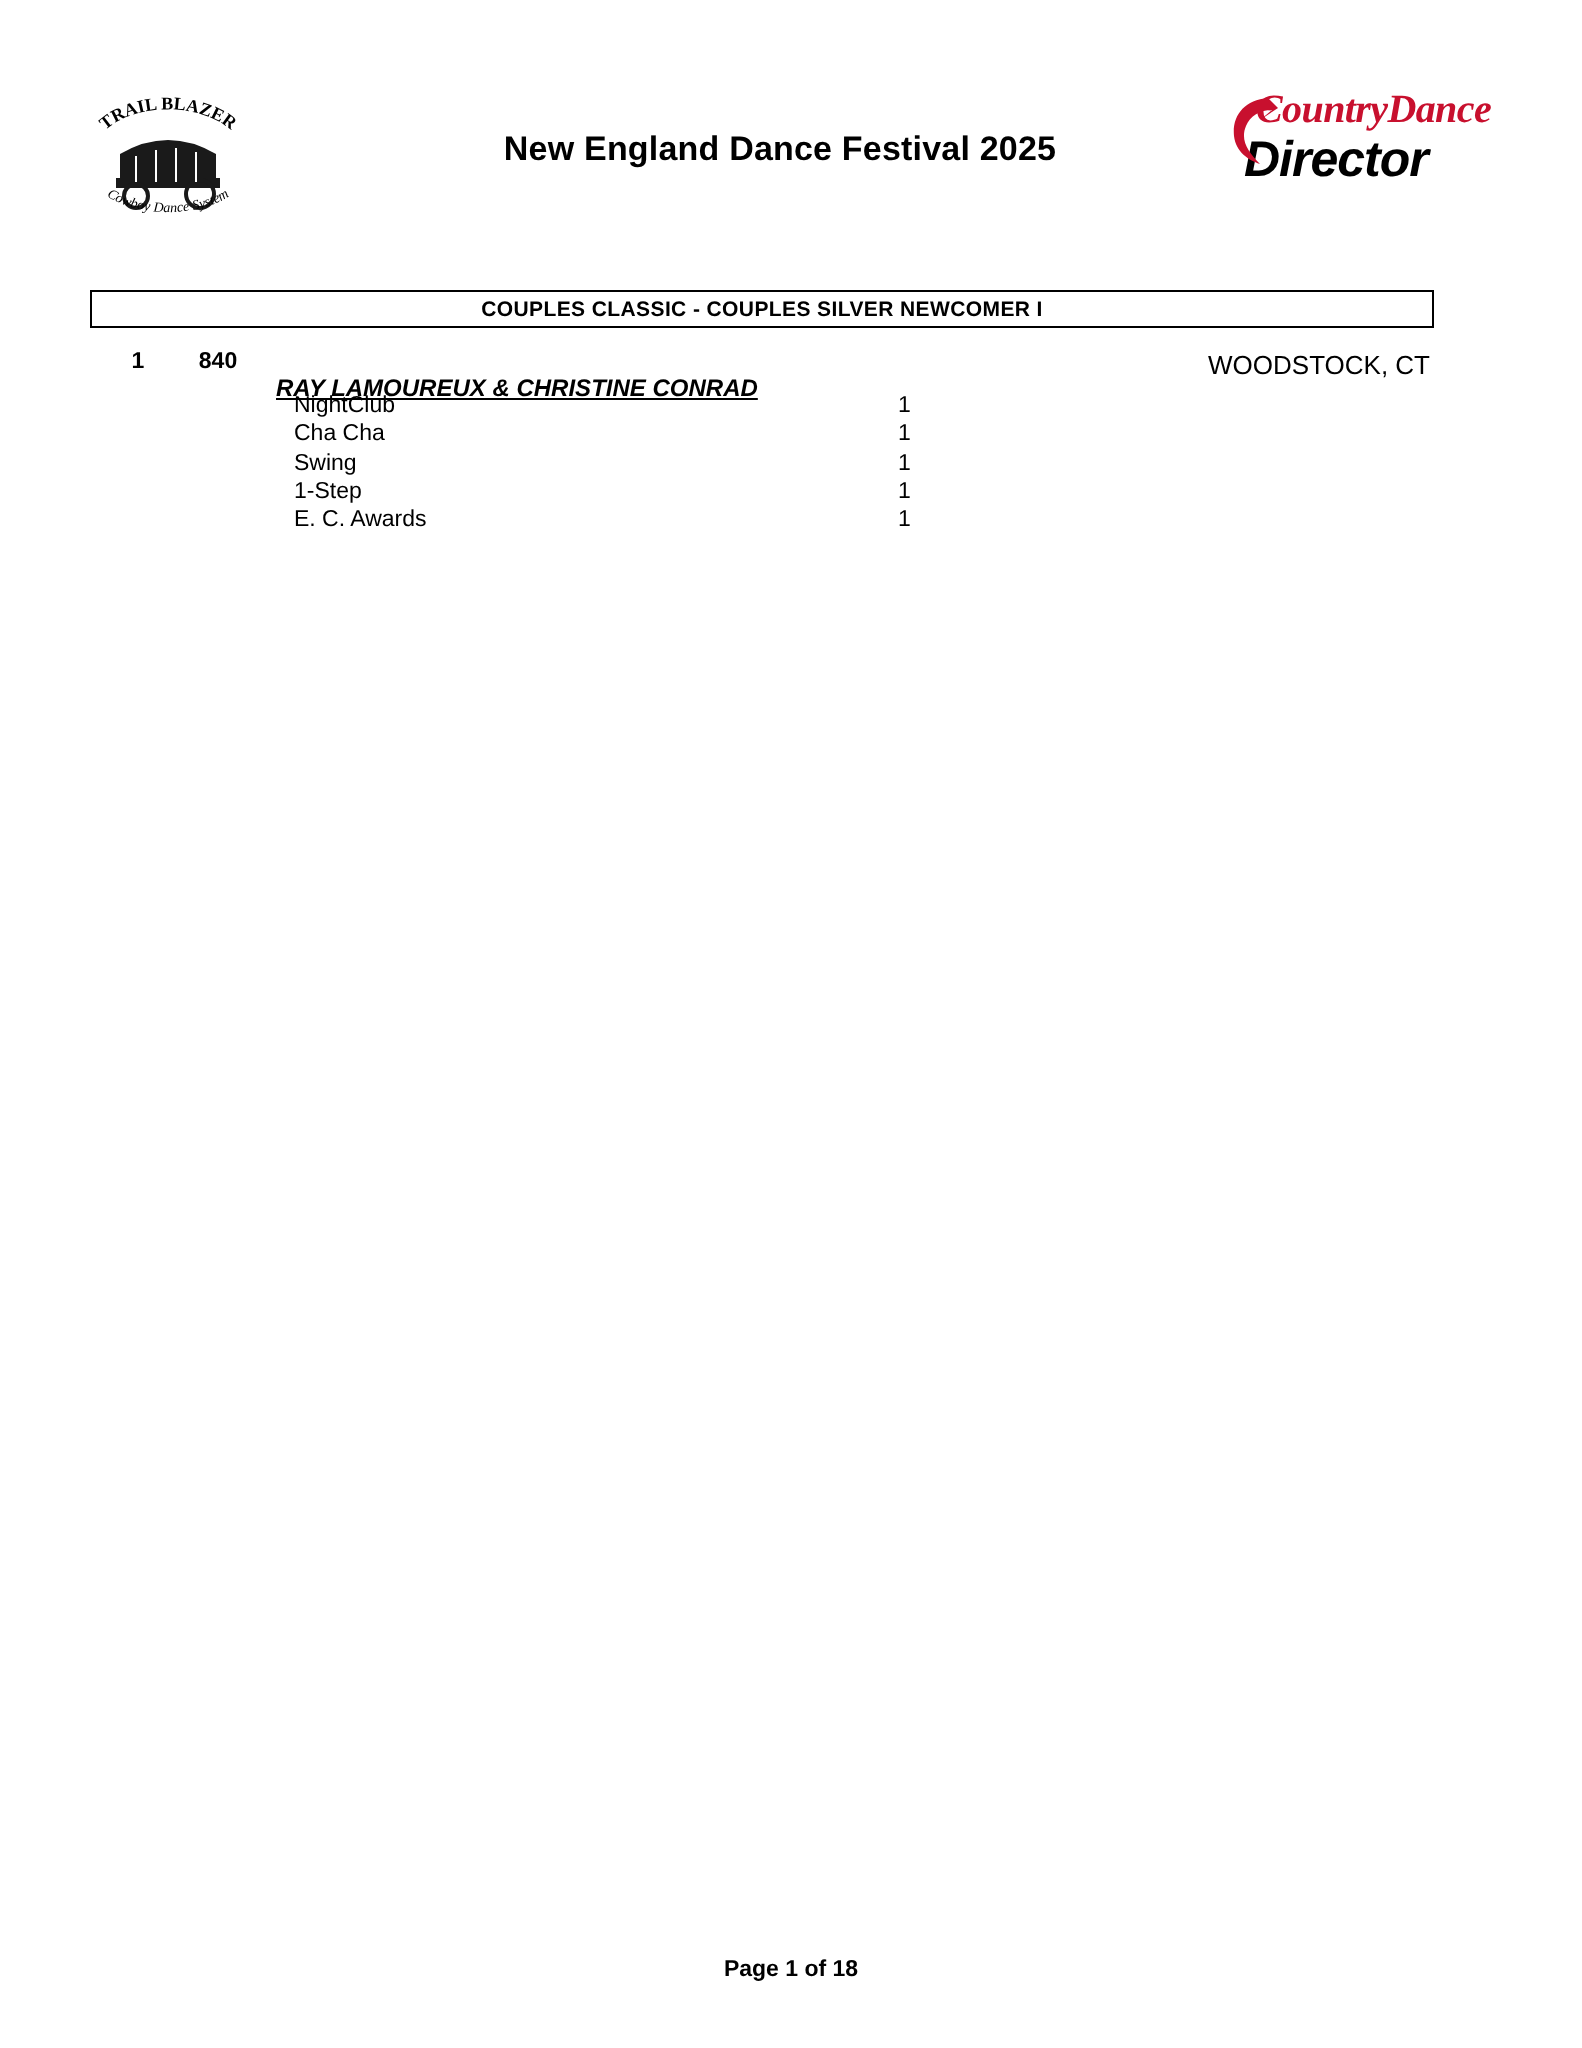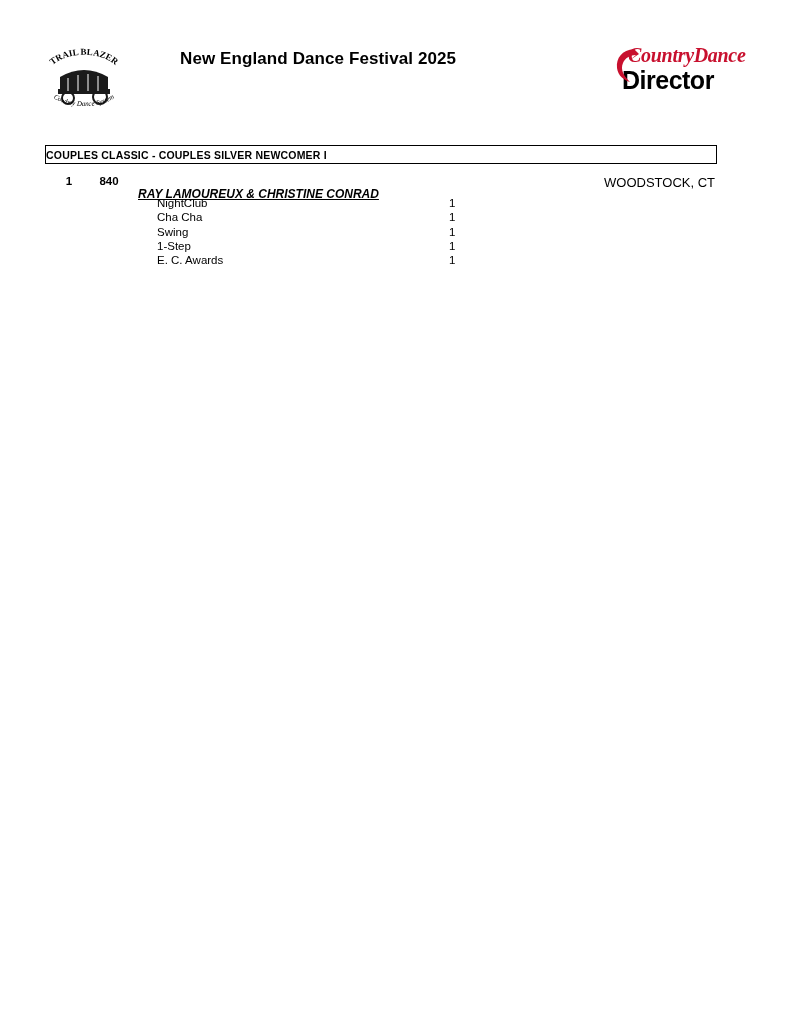--- a/index.html
+++ b/index.html
@@ -37,23 +37,23 @@
     left: 40px;
     top: 15px;
     width: 88px;
     height: 68px;
   }
   .logo-left svg { display: block; }
 
   .title-block {
     position: absolute;
     left: 180px;
-    top: 18px;
+    top: 34px;
     width: 420px;
-    text-align: left;
+    text-align: center;
   }
   .doc-title {
     font-size: 17px;
     font-weight: bold;
     letter-spacing: 0.1px;
     line-height: 22px;
   }
   .doc-subtitle {
     font-size: 23px;
     font-weight: bold;
@@ -76,20 +76,21 @@
     font-weight: bold;
     color: #c8102e;
     letter-spacing: -0.3px;
     white-space: nowrap;
     padding-left: 22px;
     line-height: 22px;
   }
   .cd-line2 {
     font-size: 25px;
     font-weight: bold;
+    font-style: italic;
     letter-spacing: -0.5px;
     line-height: 28px;
     padding-left: 16px;
     color: #000;
   }
   .cd-swoosh {
     position: absolute;
     left: 4px;
     top: 2px;
     width: 30px;
@@ -100,20 +101,21 @@
   .division-bar {
     position: absolute;
     left: 45px;
     top: 145px;
     width: 672px;
     height: 19px;
     border: 1px solid #000;
     box-sizing: border-box;
     display: flex;
     align-items: center;
+    justify-content: center;
   }
   .division-title {
     font-size: 10.5px;
     font-weight: bold;
     letter-spacing: 0.2px;
   }
 
   
   .entry {
     position: absolute;
@@ -166,21 +168,21 @@
     margin-top: 6px;
     position: relative;
   }
   .dance-row {
     position: relative;
     height: 14.3px;
     font-size: 11.5px;
   }
   .dance-name {
     position: absolute;
-    left: 95px;
+    left: 85px;
     top: 0;
     white-space: nowrap;
     padding-left: 17px;
   }
   .dance-score {
     position: absolute;
     left: 404px;
     top: 0;
     width: 20px;
     text-align: left;
@@ -276,14 +278,17 @@
         <span class="dance-name">1-Step</span>
         <span class="dance-score">1</span>
       </div>
       <div class="dance-row">
         <span class="dance-name">E. C. Awards</span>
         <span class="dance-score">1</span>
       </div>
     </div>
   </div>
 
+  <div class="footer">
+    <span>Page 1 of 18</span>
+  </div>
 
 </div>
 
 </body></html>

